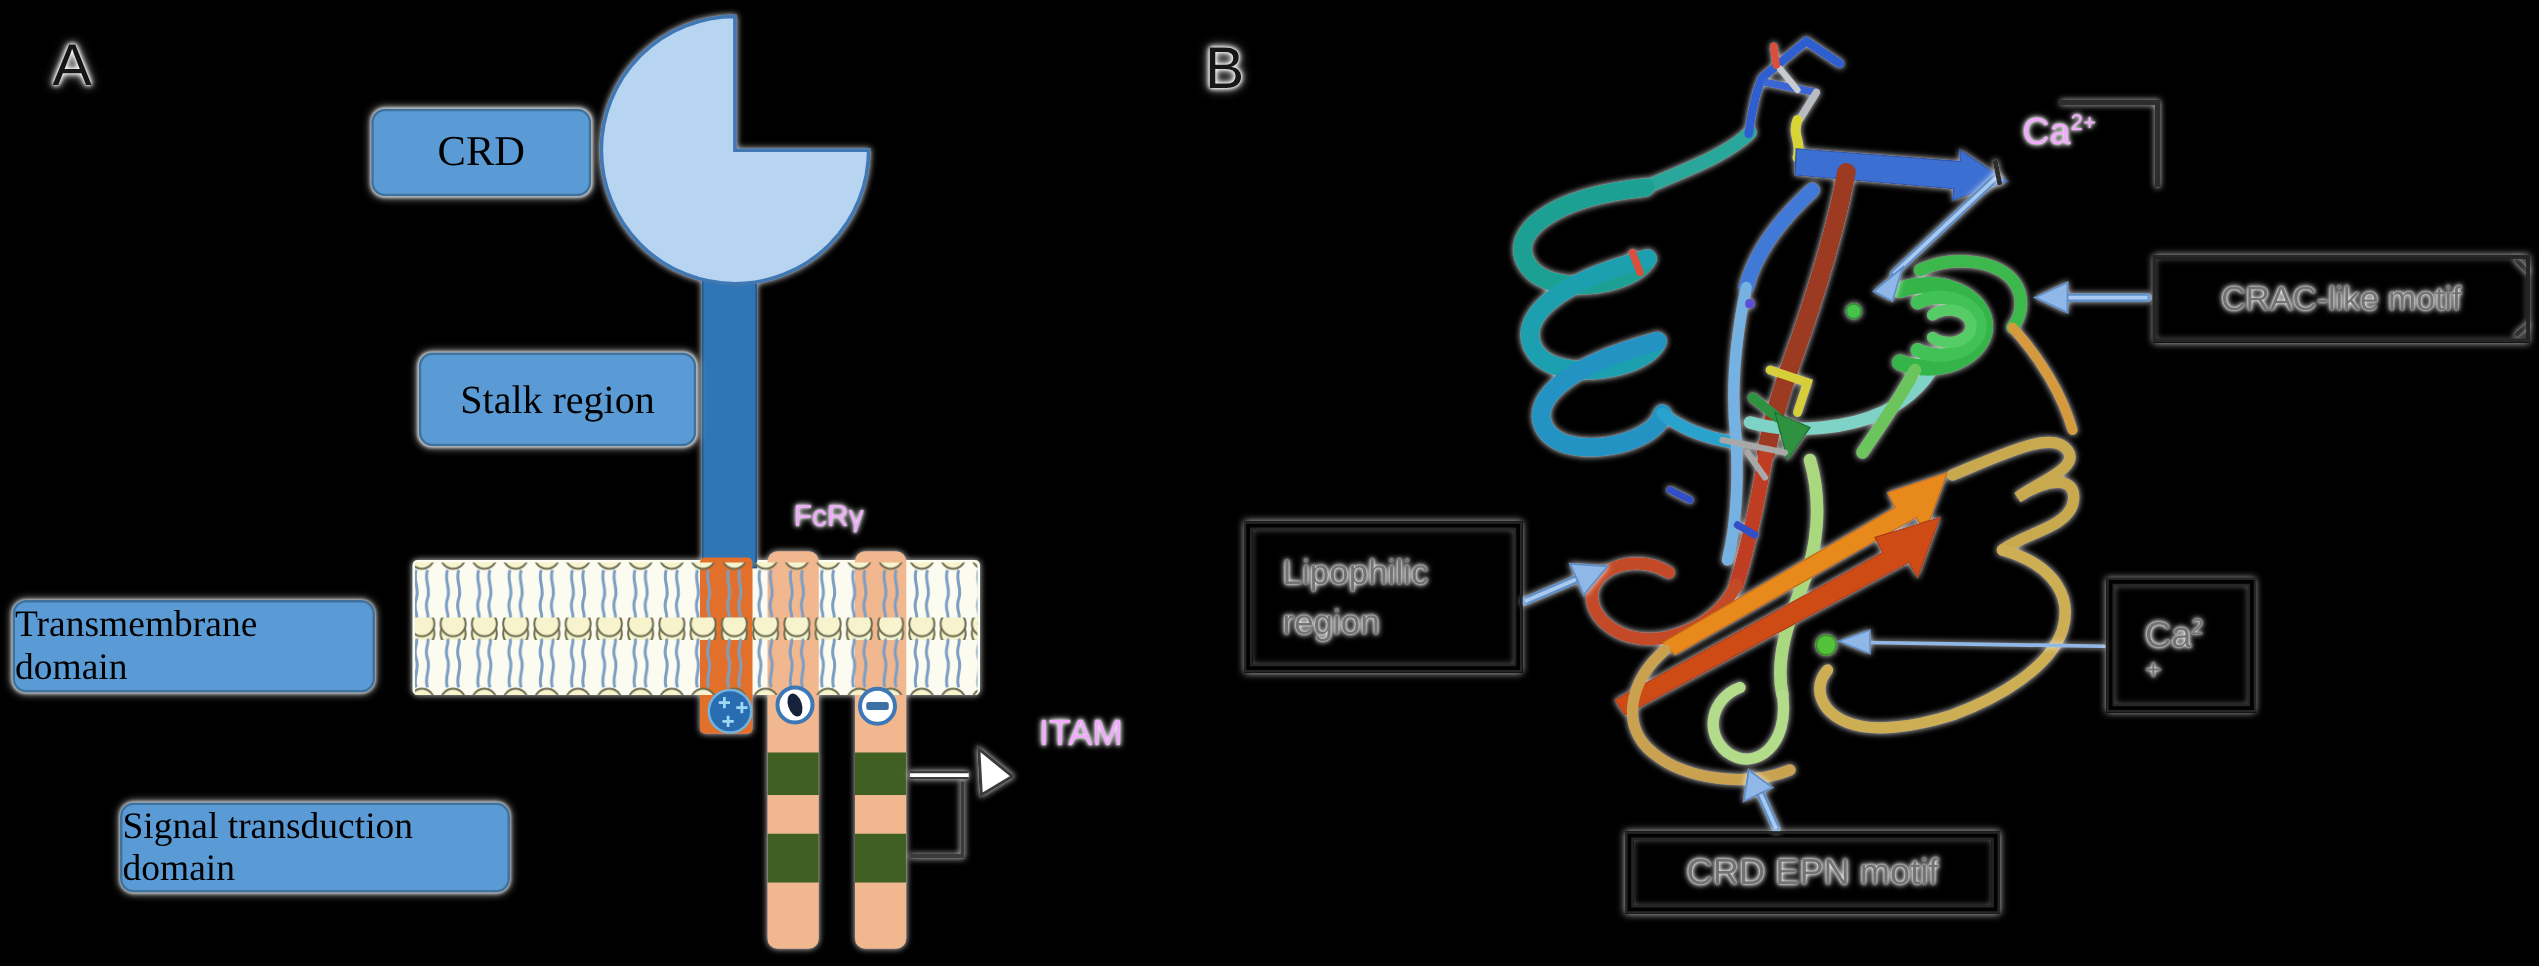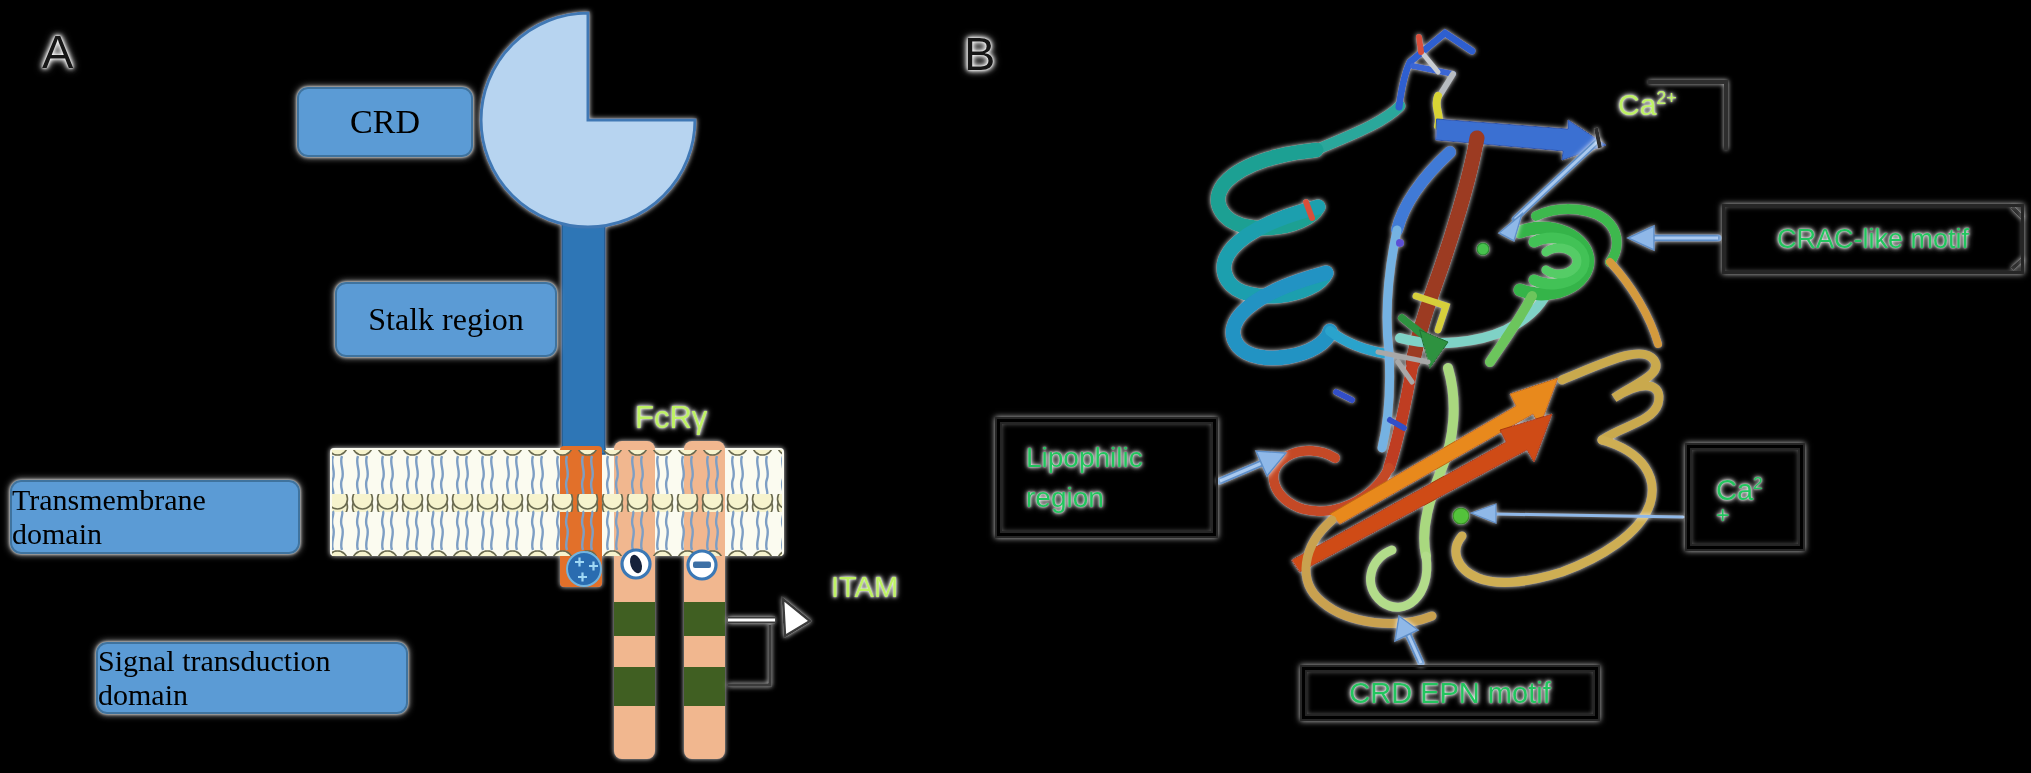--- a/index.html
+++ b/index.html
@@ -9,29 +9,29 @@
 
   .panel-letter{position:absolute;font-family:"Liberation Sans",sans-serif;font-size:47px;
     color:#161616;letter-spacing:1px;
     text-shadow:0 0 2px #fff,0 0 4px #fff,0 0 6px #fff,0 0 9px rgba(255,255,255,.8);}
 
   .bluebox{position:absolute;box-sizing:border-box;background:#5b9bd5;border:2px solid #3f739e;
     border-radius:11px;display:flex;align-items:center;justify-content:center;
     color:#000000;font-family:"Liberation Serif",serif;
     box-shadow:0 0 7px rgba(255,255,255,.85),0 0 3px rgba(255,255,255,.9);}
 
-  .darklabel{position:absolute;color:#bef264;font-family:"Liberation Sans",sans-serif;
+  .darklabel{position:absolute;color:#f0abfc;font-family:"Liberation Sans",sans-serif;
     text-shadow:0 0 2px #fff,0 0 4px #fff,0 0 6px rgba(255,255,255,.9);}
   .darklabel sup{font-size:60%;}
 
   .bbox{position:absolute;box-sizing:border-box;border:7px double #262626;
     box-shadow:0 0 6px rgba(255,255,255,.8),inset 0 0 5px rgba(255,255,255,.35);
     display:flex;align-items:center;justify-content:center;}
   .bbox-single{border:3px solid #262626;}
-  .bbox .txt{color:#22c55e;font-family:"Liberation Sans",sans-serif;
+  .bbox .txt{color:#737373;font-family:"Liberation Sans",sans-serif;
     text-shadow:0 0 2px #fff,0 0 4px #fff,0 0 6px rgba(255,255,255,.9);}
   .bbox .txt sup{font-size:60%;}
   .col{flex-direction:column;align-items:flex-start;justify-content:center;}
 </style>
 </head>
 <body>
 
 <div class="fig">
 
   <svg class="art" width="2031" height="773" viewBox="0 0 2031 773">
@@ -174,36 +174,36 @@
   <div class="bluebox" style="left:315px;top:282px;width:222px;height:75px;font-size:32px;margin-left:20px;">
     <span>Stalk region</span>
   </div>
   <div class="bluebox" style="left:10px;top:480px;width:290px;height:74px;font-size:30px;">
     <span>Transmembrane domain</span>
   </div>
   <div class="bluebox" style="left:96px;top:642px;width:312px;height:72px;font-size:30px;">
     <span>Signal transduction domain</span>
   </div>
 
-  <div class="darklabel" style="left:635px;top:400px;font-size:31px;">FcRγ</div>
+  <div class="darklabel" style="left:635px;top:400px;font-size:24px;">FcRγ</div>
   <div class="darklabel" style="left:831px;top:571px;font-size:29px;">ITAM</div>
 
   <div class="darklabel" style="left:1618px;top:88px;font-size:30px;"><span>Ca</span><sup>2+</sup></div>
 
   <div class="bbox bbox-single" style="left:1722px;top:204px;width:302px;height:70px;">
     <span class="txt" style="font-size:27px;">CRAC-like motif</span>
   </div>
 
   <div class="bbox col" style="left:995px;top:417px;width:223px;height:121px;padding-left:24px;">
     <span class="txt" style="font-size:28px;line-height:40px;">Lipophilic</span>
     <span class="txt" style="font-size:28px;line-height:40px;">region</span>
   </div>
 
-  <div class="bbox col" style="left:1685px;top:443px;width:120px;height:108px;padding-left:24px;">
+  <div class="bbox col" style="left:1685px;top:462px;width:120px;height:108px;padding-left:24px;">
     <span class="txt" style="font-size:29px;line-height:30px;"><span>Ca</span><sup>2</sup></span>
     <span class="txt" style="font-size:23px;line-height:22px;">+</span>
   </div>
 
-  <div class="bbox" style="left:1300px;top:665px;width:300px;height:56px;">
+  <div class="bbox" style="left:1300px;top:665px;width:300px;height:66px;">
     <span class="txt" style="font-size:29px;">CRD EPN motif</span>
   </div>
 
 </div>
 
 </body></html>

